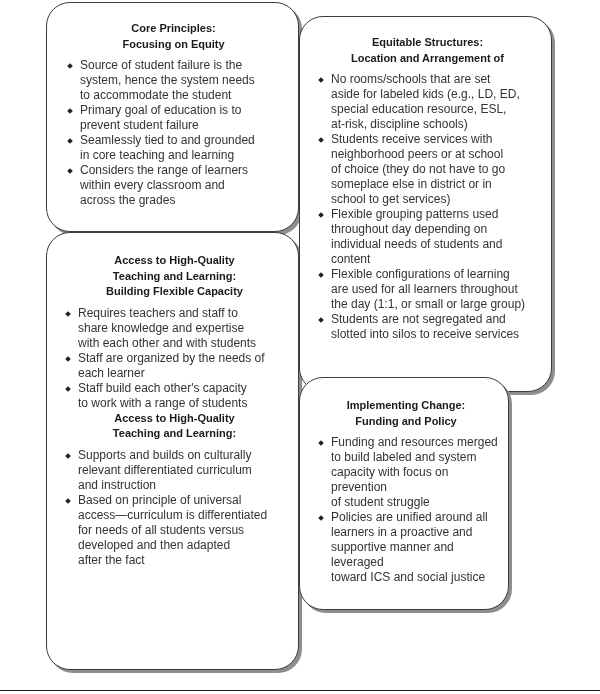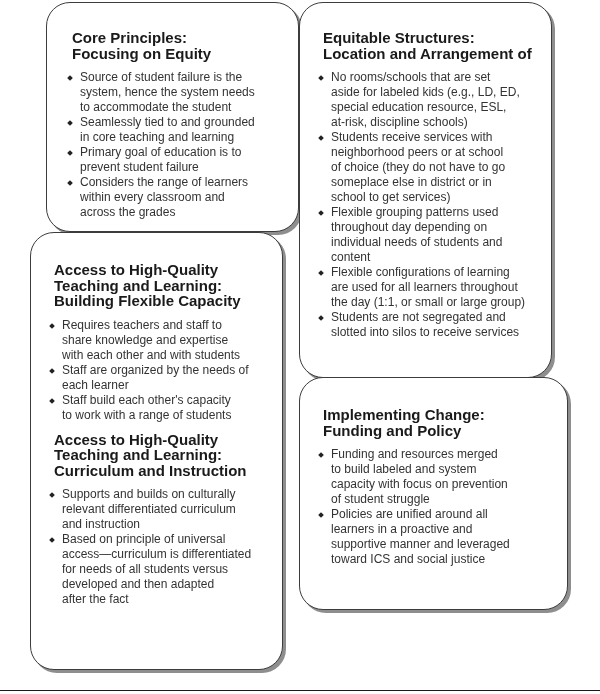--- a/index.html
+++ b/index.html
@@ -7,25 +7,25 @@
          font-family: "Liberation Sans", sans-serif; color: #2a2a2a; }
   .box {
     position: absolute;
     background: #ffffff;
     border: 1.3px solid #3c3c3c;
     border-radius: 24px;
     box-shadow: 3px 3px 0 #8e8e8e;
     box-sizing: border-box;
   }
   .box h3 {
-    margin: 9px;
-    font-size: 15px;
+    margin: 0;
+    font-size: 11px;
     line-height: 15.5px;
     font-weight: bold;
-    text-align: left;
+    text-align: center;
     color: #1a1a1a;
   }
   .box ul {
     list-style: none;
     margin: 6px 0 0 0;
     padding: 0;
   }
   .box li {
     position: relative;
     padding-left: 17px;
@@ -58,63 +58,62 @@
 
 <div class="box" style="left:46px; top:2px; width:253px; height:230px; padding:18px 14px 0 16px;">
   <h3>
     <span>Core Principles:</span><br>
     <span>Focusing on Equity</span>
   </h3>
   <ul>
     <li>Source of student failure is the
 system, hence the system needs
 to accommodate the student</li>
+    <li>Primary goal of education is to
+prevent student failure</li>
     <li>Seamlessly tied to and grounded
 in core teaching and learning</li>
-    <li>Primary goal of education is to
-prevent student failure</li>
     <li>Considers the range of learners
 within every classroom and
 across the grades</li>
   </ul>
 </div>
 
-<div class="box" style="left:30px; top:232px; width:253px; height:438px; padding:20px 10px 0 14px;">
+<div class="box" style="left:46px; top:232px; width:253px; height:438px; padding:20px 10px 0 14px;">
   <h3>
     <span>Access to High-Quality</span><br>
     <span>Teaching and Learning:</span><br>
     <span>Building Flexible Capacity</span>
   </h3>
   <ul>
     <li>Requires teachers and staff to
 share knowledge and expertise
 with each other and with students</li>
     <li>Staff are organized by the needs of
 each learner</li>
     <li>Staff build each other's capacity
 to work with a range of students</li>
   </ul>
   <h3 class="section2">
     <span>Access to High-Quality</span><br>
     <span>Teaching and Learning:</span><br>
-    <span>Curriculum and Instruction</span>
   </h3>
   <ul>
     <li>Supports and builds on culturally
 relevant differentiated curriculum
 and instruction</li>
     <li>Based on principle of universal
 access—curriculum is differentiated
 for needs of all students versus
 developed and then adapted
 after the fact</li>
   </ul>
 </div>
 
-<div class="box" style="left:299px; top:2px; width:253px; height:376px; padding:18px 10px 0 14px;">
+<div class="box" style="left:299px; top:16px; width:253px; height:376px; padding:18px 10px 0 14px;">
   <h3>
     <span>Equitable Structures:</span><br>
     <span>Location and Arrangement of</span><br>
   </h3>
   <ul>
     <li>No rooms/schools that are set
 aside for labeled kids (e.g., LD, ED,
 special education resource, ESL,
 at-risk, discipline schools)</li>
     <li>Students receive services with
@@ -127,21 +126,21 @@
 individual needs of students and
 content</li>
     <li>Flexible configurations of learning
 are used for all learners throughout
 the day (1:1, or small or large group)</li>
     <li>Students are not segregated and
 slotted into silos to receive services</li>
   </ul>
 </div>
 
-<div class="box" style="left:299px; top:377px; width:269px; height:233px; padding:20px 10px 0 14px;">
+<div class="box" style="left:299px; top:377px; width:210px; height:233px; padding:20px 10px 0 14px;">
   <h3>
     <span>Implementing Change:</span><br>
     <span>Funding and Policy</span>
   </h3>
   <ul>
     <li>Funding and resources merged
 to build labeled and system
 capacity with focus on prevention
 of student struggle</li>
     <li>Policies are unified around all

